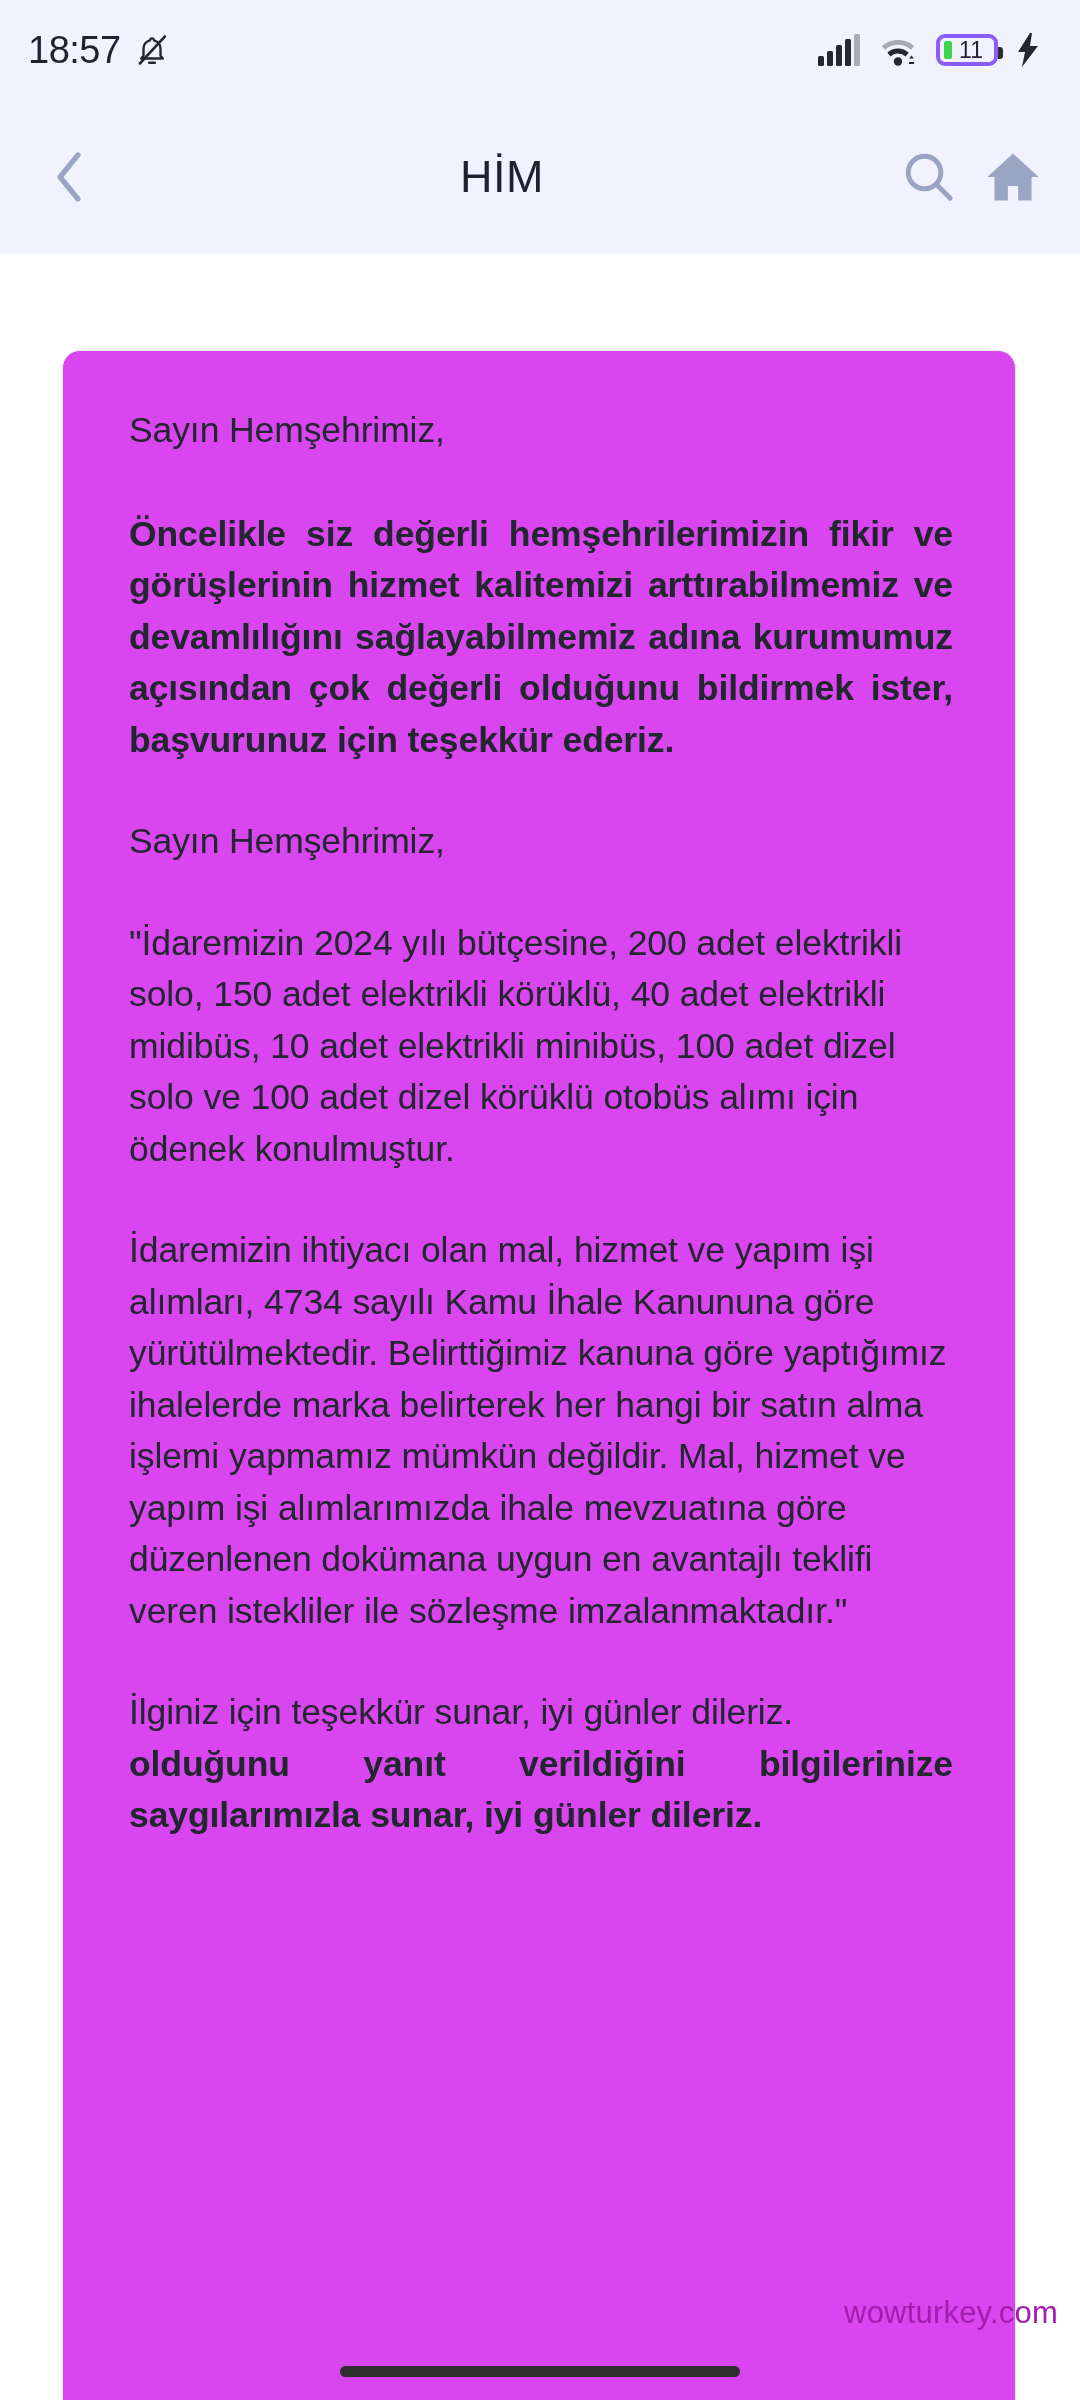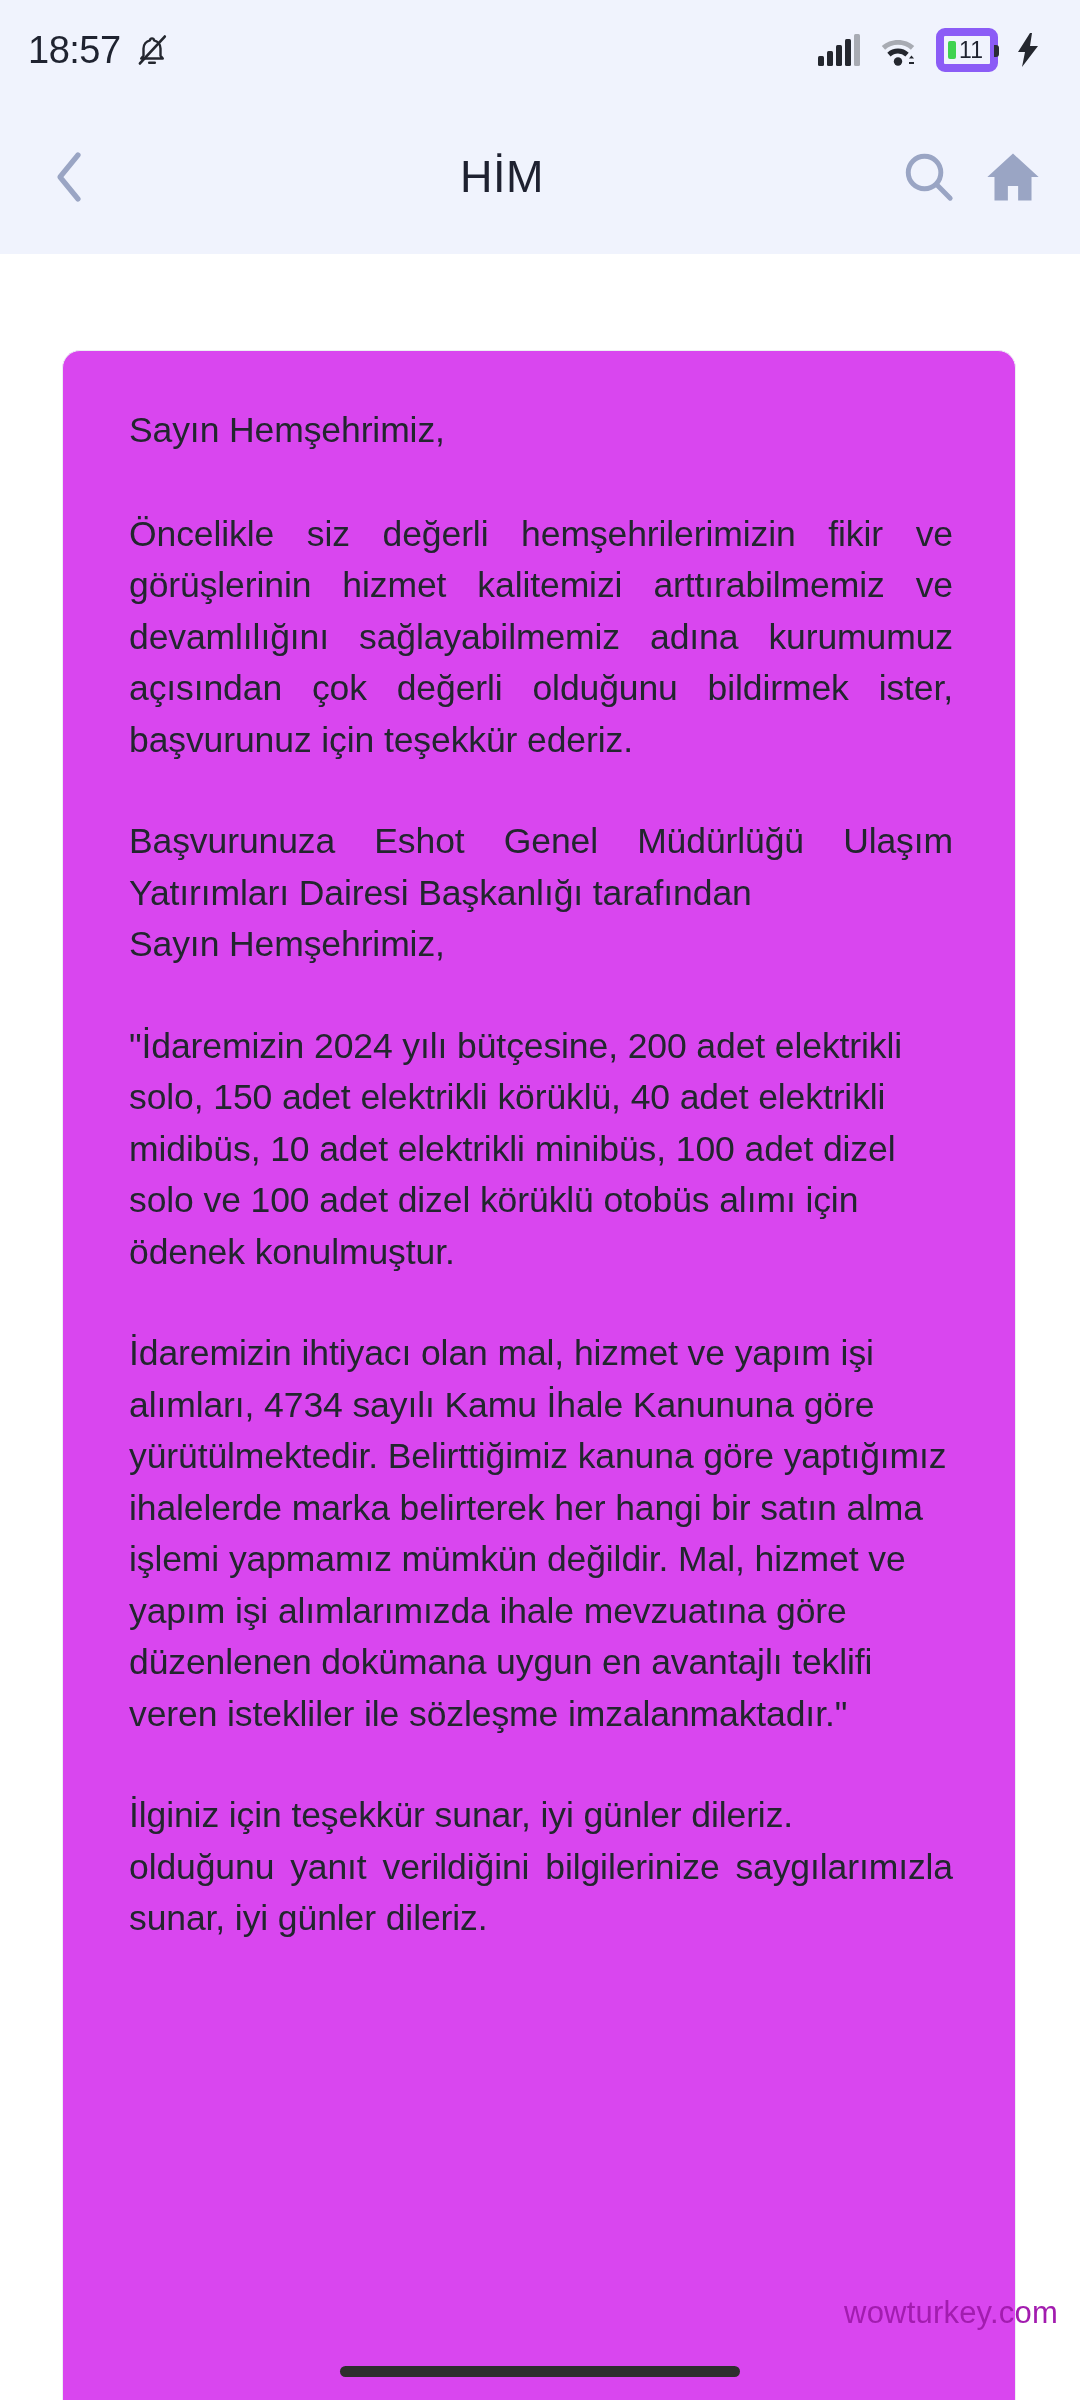--- a/index.html
+++ b/index.html
@@ -43,22 +43,22 @@
     display: flex;
     align-items: center;
     gap: 18px;
   }
   .icon-svg { display: block; }
 
   
   .battery {
     position: relative;
     width: 62px;
-    height: 44px;
-    border: 8px solid #8b5cf6;
+    height: 32px;
+    border: 4px solid #8b5cf6;
     border-radius: 9px;
     box-sizing: border-box;
     display: flex;
     align-items: center;
     padding-left: 4px;
   }
   .battery:after {
     content: "";
     position: absolute;
     right: -9px;
@@ -129,21 +129,21 @@
     padding: 54px 62px 40px 66px;
   }
   .doc {
     font-size: 35.5px;
     line-height: 51.5px;
     color: #22262e;
     font-weight: 400;
     letter-spacing: -0.1px;
   }
   .p { margin: 0; }
-  .p-justify { text-align: justify; text-align-last: left; }
+  .p-justify { text-align: justify; text-align-last: left; font-weight: bold; }
   .p-left { text-align: left; }
   .spacer-lg { height: 52px; }
   .spacer-md { height: 50px; }
 
   
   .watermark {
     position: absolute;
     right: 22px;
     top: 2295px;
     font-size: 31px;
@@ -233,21 +233,20 @@
 
 <div class="card">
   <div class="doc">
 
     <p class="p p-left">Sayın Hemşehrimiz,</p>
     <div class="spacer-lg"></div>
 
     <p class="p p-justify">Öncelikle siz değerli hemşehrilerimizin fikir ve görüşlerinin hizmet kalitemizi arttırabilmemiz ve devamlılığını sağlayabilmemiz adına kurumumuz açısından çok değerli olduğunu bildirmek ister, başvurunuz için teşekkür ederiz.</p>
     <div class="spacer-md"></div>
 
-    <p class="p p-justify">Başvurunuza Eshot Genel Müdürlüğü Ulaşım Yatırımları Dairesi Başkanlığı tarafından</p>
     <p class="p p-left">Sayın Hemşehrimiz,</p>
     <div class="spacer-md"></div>
 
     <p class="p p-left">"İdaremizin 2024 yılı bütçesine, 200 adet elektrikli solo, 150 adet elektrikli körüklü, 40 adet elektrikli midibüs, 10 adet elektrikli minibüs, 100 adet dizel solo ve 100 adet dizel körüklü otobüs alımı için ödenek konulmuştur.</p>
     <div class="spacer-md"></div>
 
     <p class="p p-left">İdaremizin ihtiyacı olan mal, hizmet ve yapım işi alımları, 4734 sayılı Kamu İhale Kanununa göre yürütülmektedir. Belirttiğimiz kanuna göre yaptığımız ihalelerde marka belirterek her hangi bir satın alma işlemi yapmamız mümkün değildir. Mal, hizmet ve yapım işi alımlarımızda ihale mevzuatına göre düzenlenen dokümana uygun en avantajlı teklifi veren istekliler ile sözleşme imzalanmaktadır."</p>
     <div class="spacer-md"></div>
 
     <p class="p p-left">İlginiz için teşekkür sunar, iyi günler dileriz.</p>

